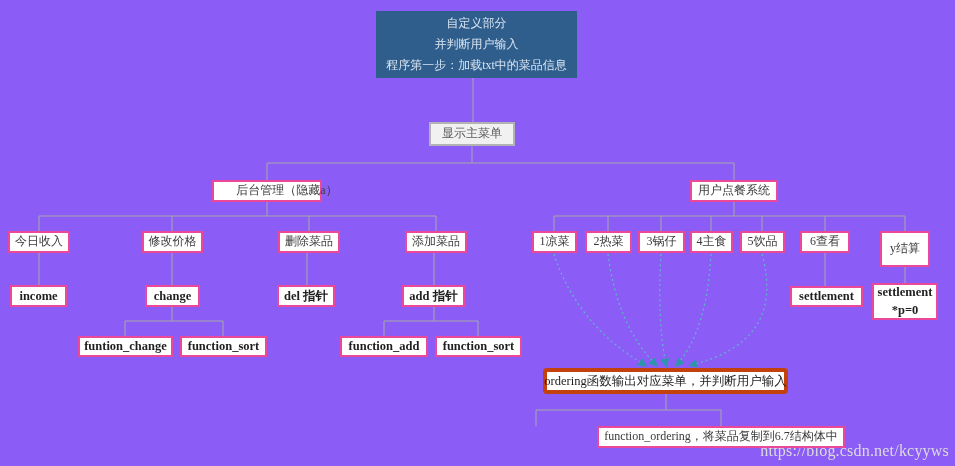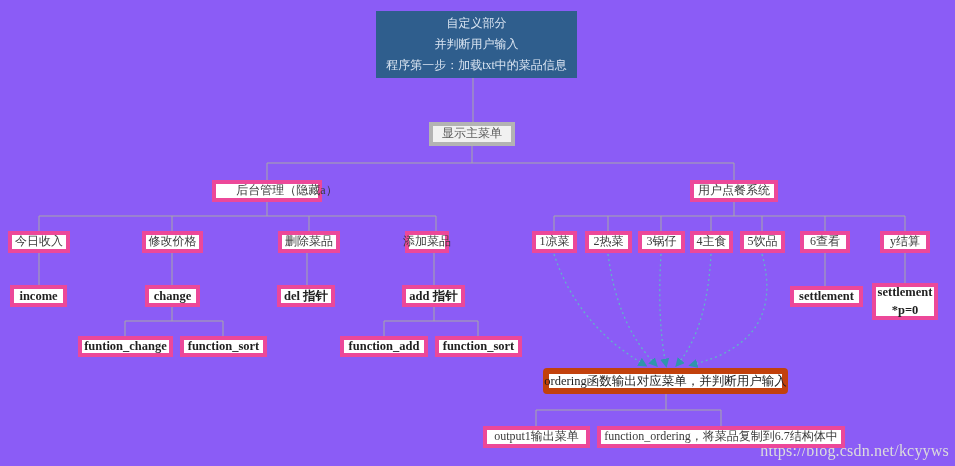--- a/index.html
+++ b/index.html
@@ -3,32 +3,32 @@
 <meta charset="utf-8">
 <style>
   html,body{margin:0;padding:0;background:#fff;}
   .canvas{
     position:relative;width:955px;height:466px;background:#8b5cf6;overflow:hidden;
     font-family:Liberation Serif, serif;
   }
   .wires{position:absolute;left:0;top:0;width:955px;height:466px;pointer-events:none;}
   .box{
     position:absolute;box-sizing:border-box;background:#ffffff;
-    border:4px solid #ec4899;color:#3a3a3a;font-size:12px;
+    border:2px solid #ec4899;color:#3a3a3a;font-size:12px;
     display:flex;align-items:center;justify-content:center;text-align:center;
     white-space:nowrap;z-index:2;line-height:1.15;
   }
   .bold{font-weight:bold;font-size:12.5px;color:#1f1f1f;text-align:center;}
   .root{
     background:#2f5e8d;border:none;color:#d9e4f1;
     flex-direction:column;line-height:1.75;font-size:12px;
   }
   .graybox{background:#f1f1f1;border-color:#b3b3b3;color:#5a5a5a;}
   .ordering{
-    border:6px solid #c2410c;border-radius:4px;font-size:12.5px;color:#1d1d1d;
+    border:4px solid #c2410c;border-radius:4px;font-size:12.5px;color:#1d1d1d;
   }
   .twoline{flex-direction:column;line-height:1.4;white-space:normal;}
   .watermark{
     position:absolute;right:6px;bottom:6px;font-size:16px;color:#dcdcdc;
     z-index:1;letter-spacing:.2px;
   }
 </style>
 </head>
 <body>
 
@@ -72,46 +72,45 @@
 
   <div class="box graybox" style="left:429px;top:122px;width:86px;height:24px;">显示主菜单</div>
 
   <div class="box" style="left:212px;top:180px;width:110px;height:22px;padding-left:40px;">后台管理（隐藏a）</div>
 
   <div class="box" style="left:690px;top:180px;width:88px;height:22px;">用户点餐系统</div>
 
   <div class="box" style="left:8px;top:231px;width:62px;height:22px;">今日收入</div>
   <div class="box" style="left:142px;top:231px;width:61px;height:22px;">修改价格</div>
   <div class="box" style="left:278px;top:231px;width:62px;height:22px;">删除菜品</div>
-  <div class="box" style="left:405px;top:231px;width:44px;height:22px;">添加菜品</div>
+  <div class="box" style="left:405px;top:231px;width:62px;height:22px;">添加菜品</div>
 
   <div class="box bold" style="left:10px;top:285px;width:57px;height:22px;">income</div>
   <div class="box bold" style="left:145px;top:285px;width:55px;height:22px;">change</div>
   <div class="box bold" style="left:277px;top:285px;width:58px;height:22px;">del 指针</div>
   <div class="box bold" style="left:402px;top:285px;width:63px;height:22px;">add 指针</div>
 
   <div class="box bold" style="left:78px;top:336px;width:95px;height:21px;">funtion_change</div>
   <div class="box bold" style="left:180px;top:336px;width:87px;height:21px;">function_sort</div>
   <div class="box bold" style="left:340px;top:336px;width:88px;height:21px;">function_add</div>
   <div class="box bold" style="left:435px;top:336px;width:87px;height:21px;">function_sort</div>
 
   <div class="box" style="left:532px;top:231px;width:45px;height:22px;">1凉菜</div>
   <div class="box" style="left:585px;top:231px;width:47px;height:22px;">2热菜</div>
   <div class="box" style="left:638px;top:231px;width:47px;height:22px;">3锅仔</div>
   <div class="box" style="left:690px;top:231px;width:43px;height:22px;">4主食</div>
   <div class="box" style="left:740px;top:231px;width:45px;height:22px;">5饮品</div>
   <div class="box" style="left:800px;top:231px;width:50px;height:22px;">6查看</div>
-  <div class="box" style="left:880px;top:231px;width:50px;height:22px;">y结算</div>
+  <div class="box" style="left:880px;top:231px;width:50px;height:36px;">y结算</div>
 
   <div class="box bold" style="left:790px;top:286px;width:73px;height:21px;">settlement</div>
 
   <div class="box bold twoline" style="left:872px;top:283px;width:66px;height:37px;">
     <span>settlement</span>
     <span>*p=0</span>
   </div>
 
   <div class="box ordering" style="left:543px;top:368px;width:245px;height:26px;">ordering函数输出对应菜单，并判断用户输入</div>
 
-  <div class="box" style="left:483px;top:426px;width:107px;height:22px;">output1输出菜单</div>
   <div class="box" style="left:597px;top:426px;width:248px;height:22px;">function_ordering，将菜品复制到6.7结构体中</div>
 
   <div class="watermark">https://blog.csdn.net/kcyyws</div>
 </div>
 
 </body></html>

